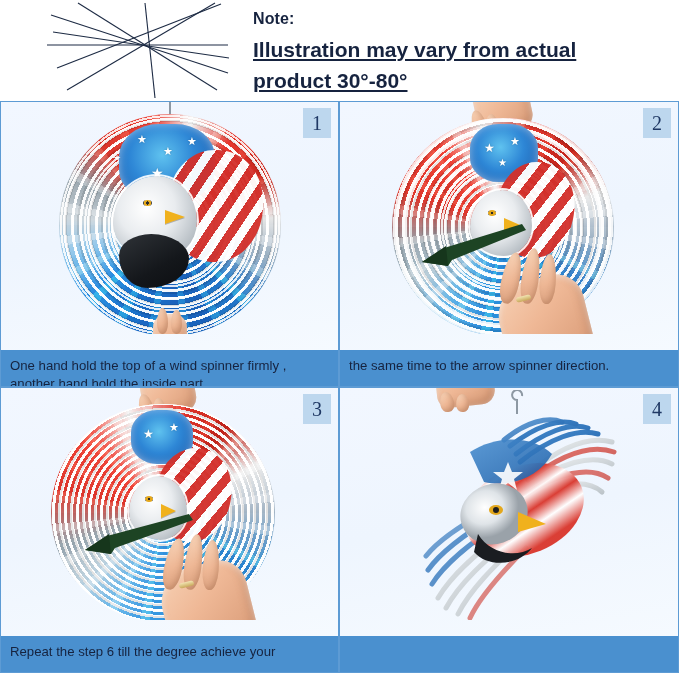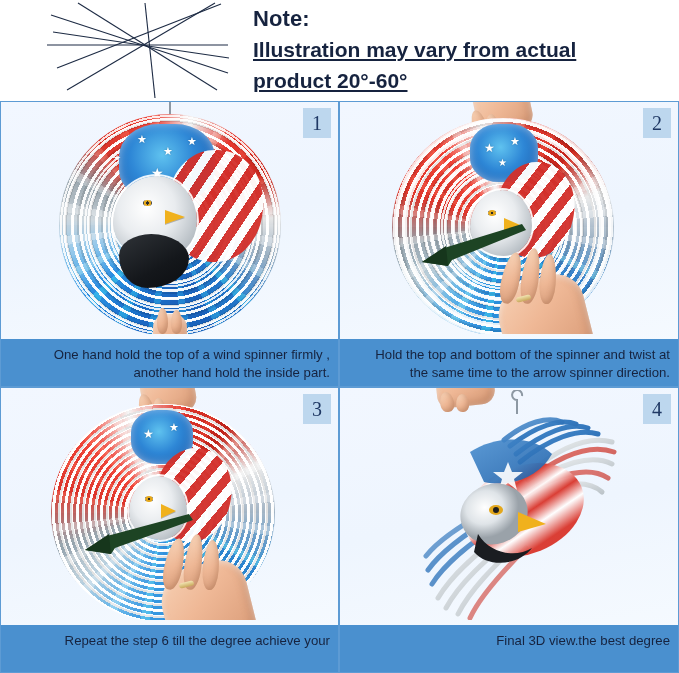--- a/index.html
+++ b/index.html
@@ -16,21 +16,21 @@
     position:absolute;left:0;top:0;width:679px;height:101px;
     background:#ffffff;
   }
   .angle-diagram{
     position:absolute;left:45px;top:2px;width:185px;height:97px;
   }
   .note-block{
     position:absolute;left:253px;top:4px;width:420px;
   }
   .note-title{
-    font-size:22px;font-weight:bold;color:#16233f;
+    font-size:16px;font-weight:bold;color:#16233f;
     letter-spacing:.1px;line-height:30px;margin:0;
   }
   .note-line{
     font-size:21px;font-weight:bold;color:#16233f;
     line-height:31px;margin:0;white-space:nowrap;text-decoration:underline;
   }
 
   
   .grid{
     position:absolute;left:0;top:101px;width:679px;height:572px;
@@ -53,29 +53,28 @@
     position:absolute;top:6px;right:7px;
     width:28px;height:30px;
     background:#bdd7ee;
     color:#1f3864;
     font-size:20px;
     font-family:"Liberation Serif", serif;
     display:flex;align-items:center;justify-content:center;
     z-index:40;
   }
   .caption{
-    position:absolute;left:0;right:0;bottom:0;height:47px;
+    position:absolute;left:0;right:0;bottom:0;height:36px;
     background:#4a90cf;
     color:#16233f;
     font-size:13.2px;
     line-height:18px;
     padding:7px 8px 0 9px;
     box-sizing:border-box;
     z-index:30;
-    text-align:right;
   }
   .caption span{display:block;}
 
   
   .spinner-wrap{position:absolute;}
 
   
   .disc{
     position:absolute;border-radius:50%;
     background:
@@ -189,21 +188,21 @@
         <line x1="22" y1="88" x2="170" y2="1"></line>
         <line x1="33" y1="1" x2="172" y2="88"></line>
         <line x1="100" y1="1" x2="110" y2="96"></line>
         <line x1="8" y1="30" x2="184" y2="56"></line>
       </g>
     </svg>
 
     <div class="note-block">
       <p class="note-title">Note:</p>
       <p class="note-line">Illustration may vary from actual</p>
-      <p class="note-line">product 20°-60°</p>
+      <p class="note-line">product 30°-80°</p>
     </div>
   </div>
 
   <div class="grid">
 
     <div class="panel">
       <div class="panel-art">
         <div class="hanger" style="left:168px;top:0;height:14px;"></div>
 
         <div class="spinner-wrap" style="left:58px;top:12px;width:222px;height:222px;">
@@ -282,21 +281,20 @@
         <div class="hand" style="left:160px;top:176px;width:88px;height:84px;border-radius:36px 28px 18px 22px;transform:rotate(-14deg);"></div>
         <div class="finger" style="left:162px;top:150px;width:18px;height:52px;transform:rotate(12deg);"></div>
         <div class="finger" style="left:182px;top:146px;width:17px;height:56px;transform:rotate(8deg);"></div>
         <div class="finger" style="left:200px;top:152px;width:16px;height:50px;transform:rotate(4deg);"></div>
         <div class="ringband" style="left:176px;top:194px;width:15px;transform:rotate(-14deg);"></div>
       </div>
 
       <div class="badge">2</div>
 
       <div class="caption">
-        <span>Hold the top and bottom of the spinner and twist at</span>
         <span>the same time to the arrow spinner direction.</span>
       </div>
     </div>
 
     <div class="panel">
       <div class="panel-art">
 
         <div class="hand" style="left:140px;top:-18px;width:54px;height:44px;border-radius:10px 18px 14px 12px;transform:rotate(-10deg);"></div>
         <div class="finger" style="left:138px;top:6px;width:14px;height:26px;transform:rotate(-14deg);"></div>
         <div class="finger" style="left:152px;top:10px;width:13px;height:24px;transform:rotate(-6deg);"></div>
@@ -419,18 +417,17 @@
             <ellipse cx="84" cy="108" rx="3" ry="3" fill="#1f1f1f"></ellipse>
             <polygon points="106,110 134,122 106,130" fill="#f0b11d"></polygon>
             <path d="M66 132 C78 152 104 156 120 146 C106 164 76 166 62 150 Z" fill="#1a1d21"></path>
           </svg>
         </div>
       </div>
 
       <div class="badge">4</div>
 
       <div class="caption">
-        <span>Final 3D view.the best degree</span>
       </div>
     </div>
 
   </div>
 </div>
 
 </body></html>

